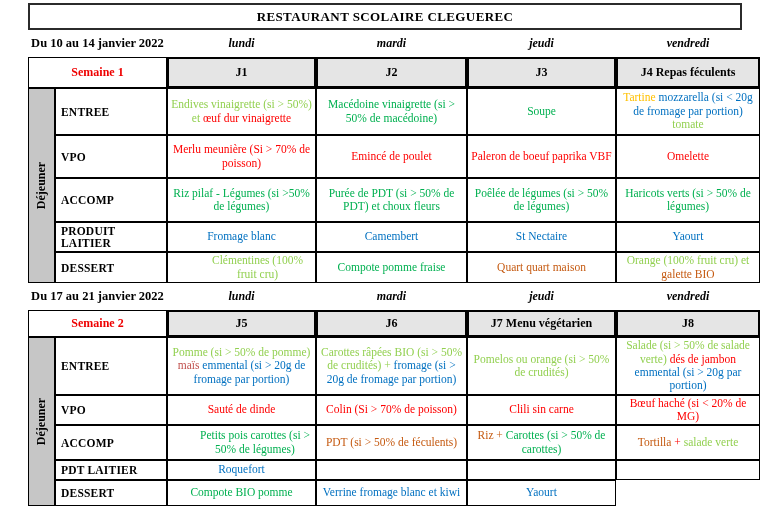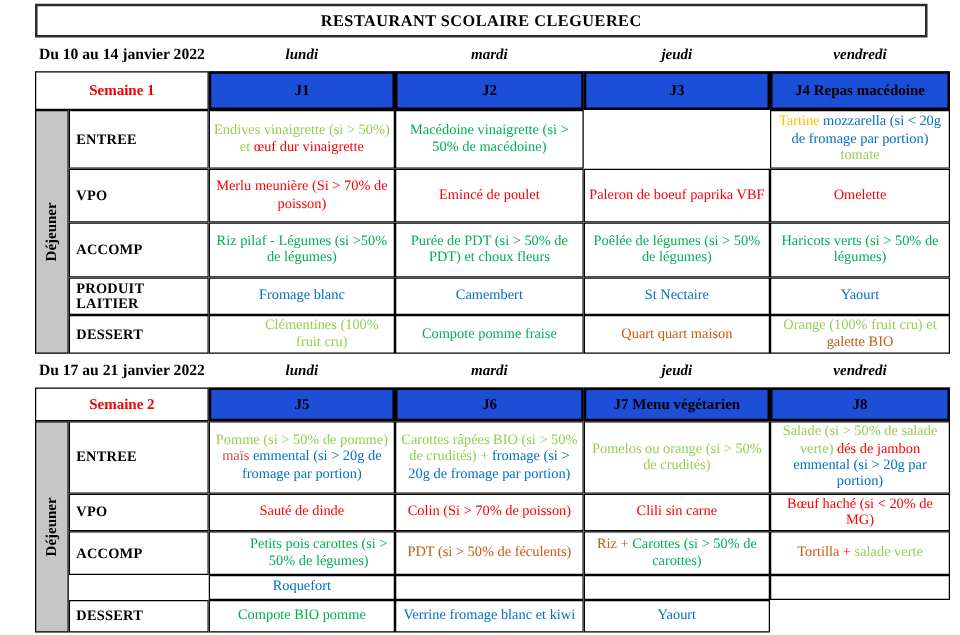--- a/index.html
+++ b/index.html
@@ -15,21 +15,21 @@
   .week{position:absolute;left:28px;}
   .grid{display:grid;}
   .c{
     box-sizing:border-box;display:flex;align-items:center;justify-content:center;
     text-align:center;border:1px solid #000;background:#fff;overflow:hidden;
   }
   .plain{border:none;background:transparent;}
   .date{font-weight:bold;font-size:12.5px;}
   .day{font-weight:bold;font-style:italic;font-size:12px;}
   .sem{font-weight:bold;font-size:12px;color:#ee0000;}
-  .jour{background:#1d4ed8;font-weight:bold;font-size:12px;border-width:2px;}
+  .jour{background:#e5e5e5;font-weight:bold;font-size:12px;border-width:2px;}
   .dej{background:#c6c6c6;}
   .rot{transform:rotate(-90deg);font-weight:bold;font-size:12px;white-space:nowrap;}
   .rowlabel{
     font-weight:bold;font-size:11.5px;justify-content:flex-start;text-align:left;
     padding-left:5px;letter-spacing:.2px;
   }
   .menu{font-size:11.5px;line-height:1.17;padding:1px 3px;}
 </style>
 </head>
 <body>
@@ -43,30 +43,33 @@
       <div class="grid" style="grid-template-columns: 27px 112px 149px 151px 149px 144px; grid-template-rows: 27px 31px 47px 43px 44px 30px 31px;">
         <div class="c date plain" style="grid-area: 1 / 1 / auto / span 2;">Du 10 au 14 janvier 2022</div>
         <div class="c day plain" style="grid-area: 1 / 3;">lundi</div>
         <div class="c day plain" style="grid-area: 1 / 4;">mardi</div>
         <div class="c day plain" style="grid-area: 1 / 5;">jeudi</div>
         <div class="c day plain" style="grid-area: 1 / 6;">vendredi</div>
         <div class="c sem" style="grid-area: 2 / 1 / auto / span 2;">Semaine 1</div>
         <div class="c jour" style="grid-area: 2 / 3;">J1</div>
         <div class="c jour" style="grid-area: 2 / 4;">J2</div>
         <div class="c jour" style="grid-area: 2 / 5;">J3</div>
-        <div class="c jour" style="grid-area: 2 / 6;">J4 Repas macédoine</div>
+        <div class="c jour" style="grid-area: 2 / 6;">J4 Repas féculents</div>
         <div class="c dej" style="grid-area: 3 / 1 / span 5;">
           <span class="rot">Déjeuner</span>
         </div>
         <div class="c rowlabel" style="grid-area: 3 / 2;">ENTREE</div>
         <div class="c menu" style="grid-area: 3 / 3;">
           <div><span style="color: rgb(146, 208, 80);">Endives vinaigrette (si &gt; 50%) et </span><span style="color: rgb(254, 0, 0); text-align: right;">œuf dur vinaigrette</span></div>
         </div>
         <div class="c menu" style="grid-area: 3 / 4;">
           <div><span style="color: rgb(0, 176, 80);">Macédoine vinaigrette (si &gt; 50% de macédoine)</span></div>
+        </div>
+        <div class="c menu" style="grid-area: 3 / 5;">
+          <div><span style="color: rgb(0, 176, 80);">Soupe</span></div>
         </div>
         <div class="c menu" style="grid-area: 3 / 6;">
           <div><span style="color: rgb(255, 192, 0);">Tartine </span><span style="color: rgb(0, 112, 192);">mozzarella (si &lt; 20g de fromage par portion) </span><span style="color: rgb(146, 208, 80);">tomate</span></div>
         </div>
         <div class="c rowlabel" style="grid-area: 4 / 2;">VPO</div>
         <div class="c menu" style="grid-area: 4 / 3;">
           <div><span style="color: rgb(254, 0, 0);">Merlu meunière (Si &gt; 70% de poisson)</span></div>
         </div>
         <div class="c menu" style="grid-area: 4 / 4;">
           <div><span style="color: rgb(254, 0, 0);">Emincé de poulet</span></div>
@@ -165,20 +168,21 @@
         </div>
         <div class="c menu" style="grid-area: 5 / 4;">
           <div><span style="color: rgb(197, 90, 17);">PDT (si &gt; 50% de féculents)</span></div>
         </div>
         <div class="c menu" style="grid-area: 5 / 5;">
           <div><span style="color: rgb(197, 90, 17);">Riz  + </span><span style="color: rgb(0, 176, 80);">Carottes (si &gt; 50% de carottes)</span></div>
         </div>
         <div class="c menu" style="grid-area: 5 / 6;">
           <div><span style="color: rgb(197, 90, 17);">Tortilla </span><span style="color: rgb(254, 0, 0);">+ </span><span style="color: rgb(146, 208, 80);">salade verte</span></div>
         </div>
+        <div class="c rowlabel" style="grid-area: 6 / 2;">PDT LAITIER</div>
         <div class="c menu" style="grid-area: 6 / 3;">
           <div><span style="color: rgb(0, 112, 192);">Roquefort</span></div>
         </div>
         <div class="c menu" style="grid-area: 6 / 4;">
           <div></div>
         </div>
         <div class="c menu" style="grid-area: 6 / 5;">
           <div></div>
         </div>
         <div class="c menu" style="grid-area: 6 / 6;">

